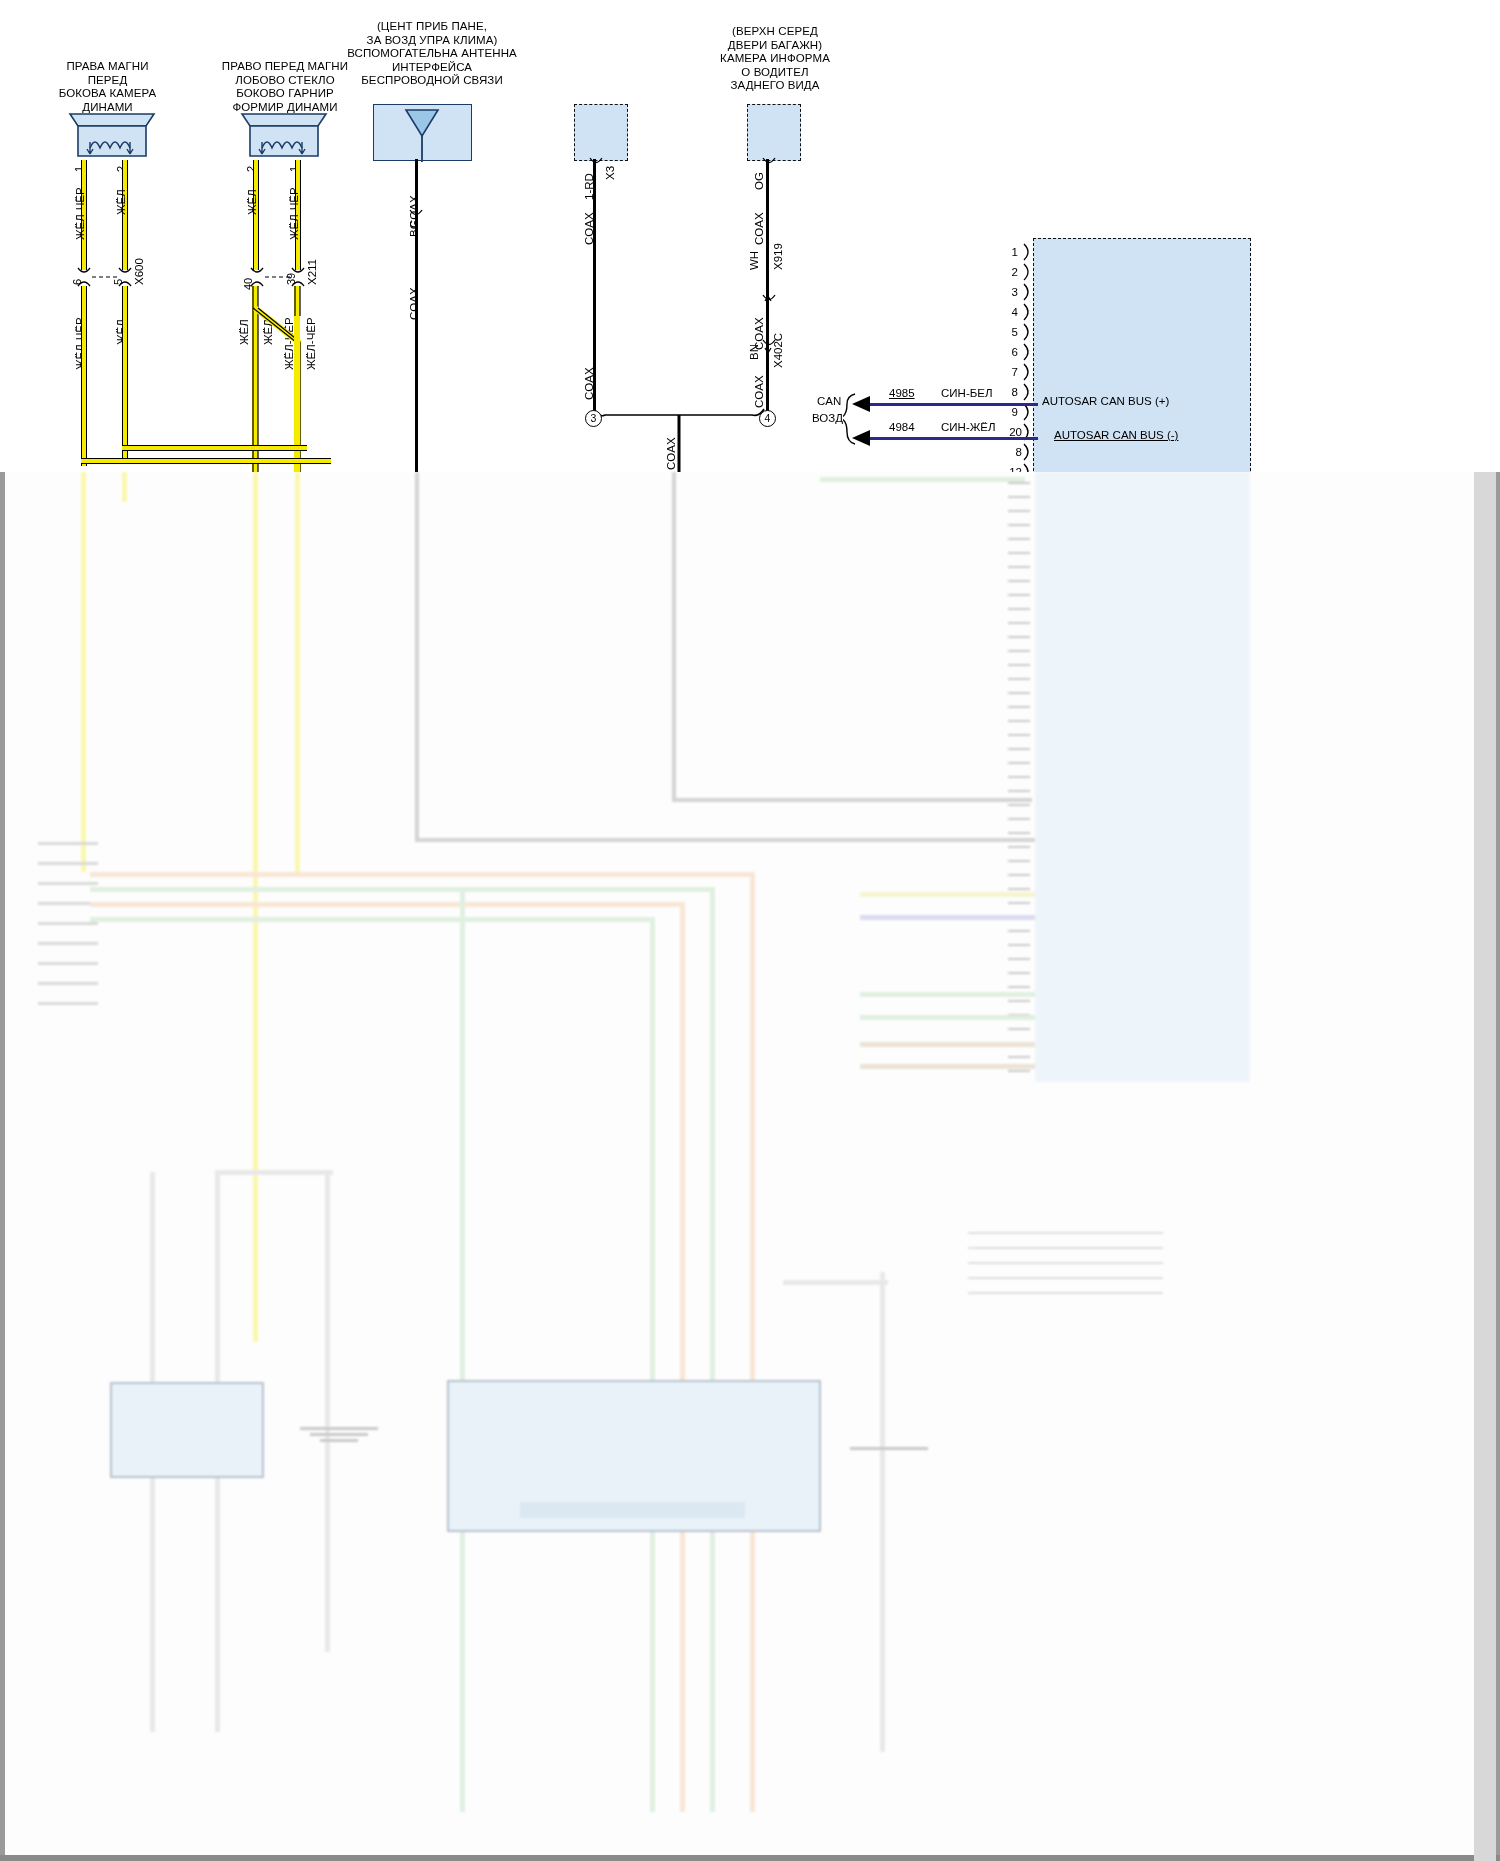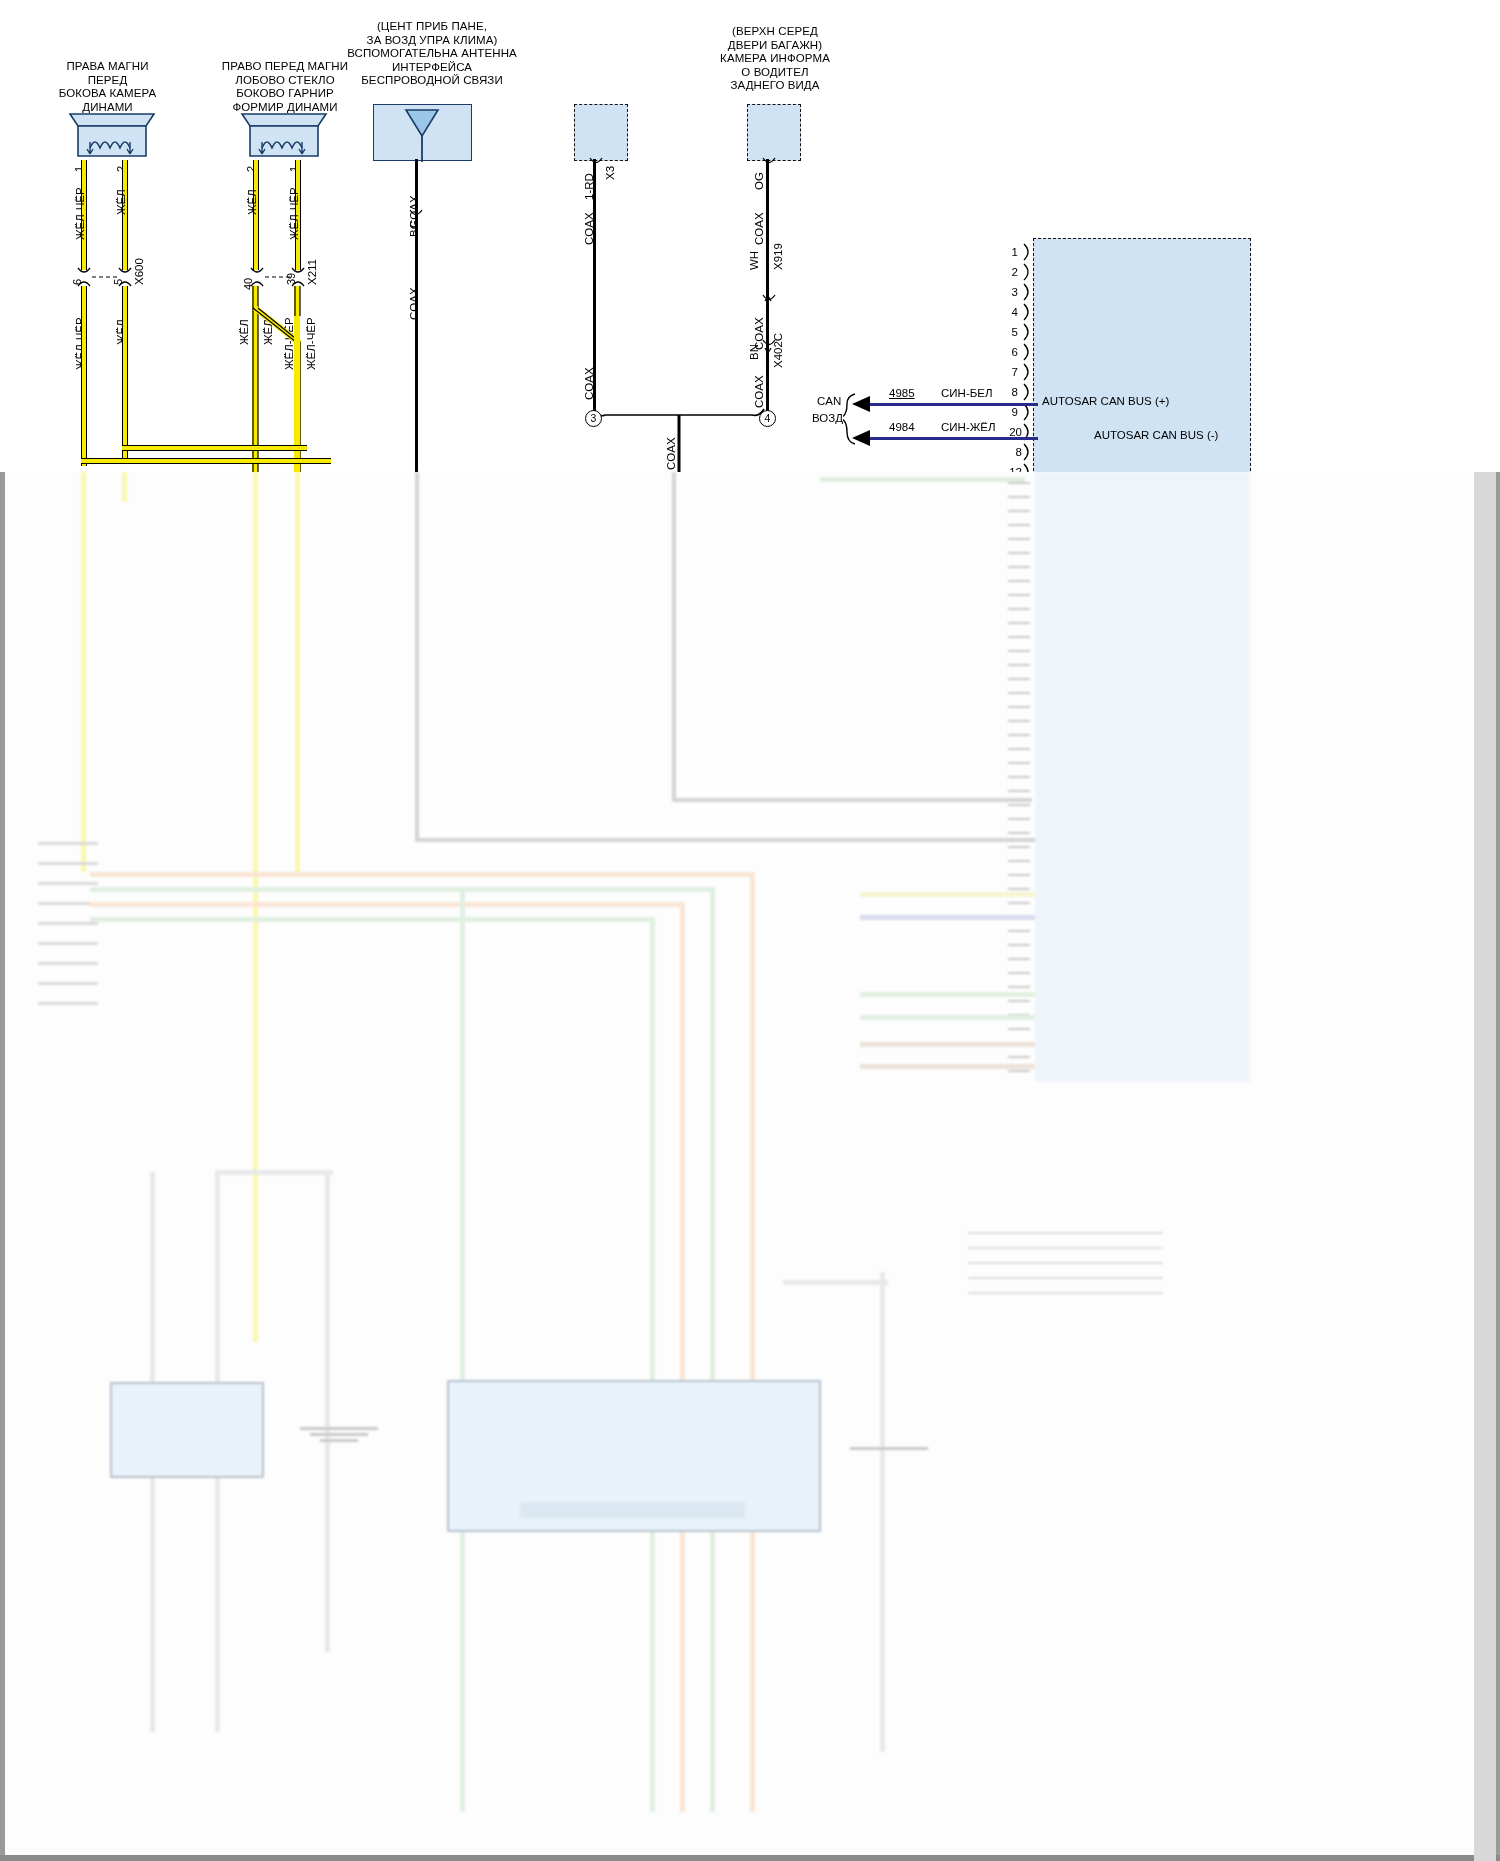--- a/index.html
+++ b/index.html
@@ -251,21 +251,21 @@
 
   <div class="sigtext" style="left:817px;top:395px;">CAN</div>
   <div class="sigtext" style="left:812px;top:412px;">ВОЗД</div>
 
   <div class="sigtext" style="left:889px;top:387px;text-decoration:underline;">4985</div>
   <div class="sigtext" style="left:941px;top:387px;">СИН-БЕЛ</div>
   <div class="sigtext" style="left:1042px;top:395px;">AUTOSAR CAN BUS (+)</div>
 
   <div class="sigtext" style="left:889px;top:421px;">4984</div>
   <div class="sigtext" style="left:941px;top:421px;">СИН-ЖЁЛ</div>
-  <div class="sigtext" style="left:1094px;top:429px;">AUTOSAR CAN BUS (-)</div>
+  <div class="sigtext" style="left:1054px;top:429px;text-decoration:underline;">AUTOSAR CAN BUS (-)</div>
 
   <div class="faded-region">
     <div class="edge-strip" style="left:0;top:0;width:5px;height:1389px;background:#9a9a9a;"></div>
     <div class="edge-strip" style="right:0;top:0;width:5px;height:1389px;background:#9a9a9a;"></div>
     <div class="edge-strip" style="left:0;bottom:0;width:1500px;height:6px;background:#8a8a8a;"></div>
     <div class="edge-strip" style="left:1474px;top:0;width:22px;height:1389px;background:#d8d8d8;"></div>
 
     <div class="faded-inner">
 
       <div style="position:absolute;left:81px;top:0px;width:5px;height:400px;background:#f5ea00;"></div>

